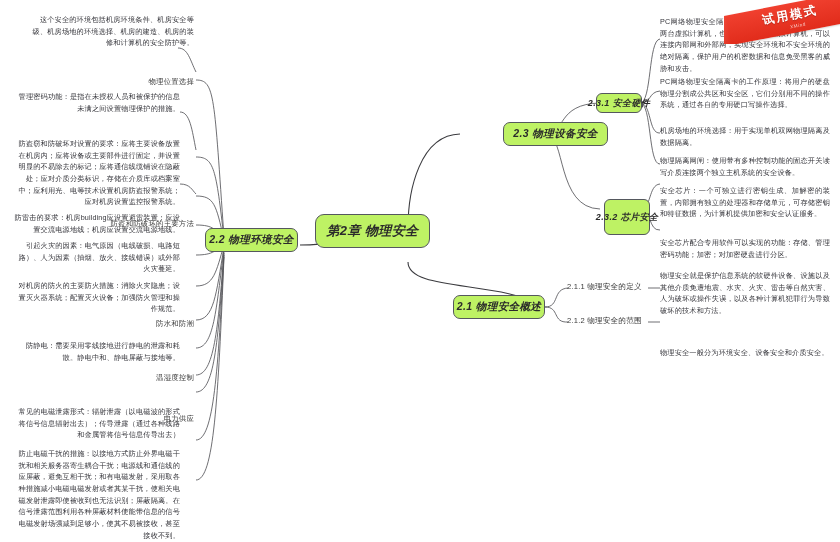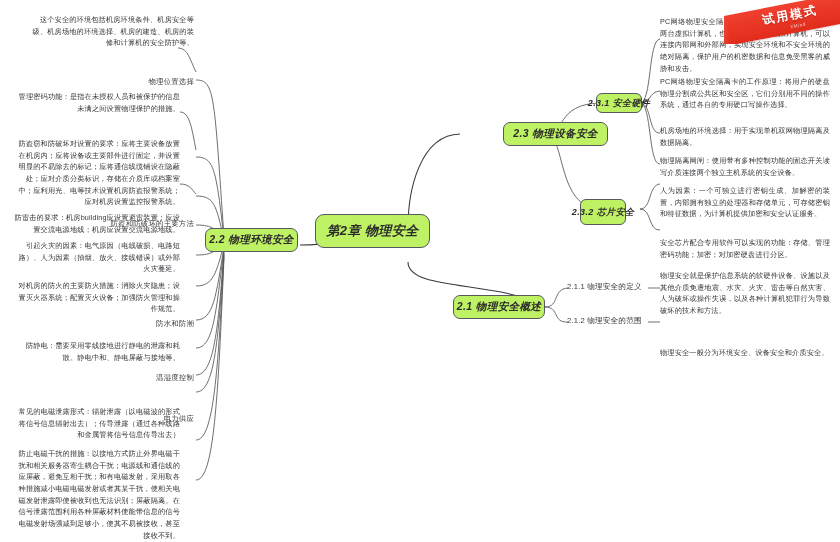--- a/index.html
+++ b/index.html
@@ -193,35 +193,35 @@
   <div class="node lvl1" style="left:205px;top:228px;width:93px;height:24px;">2.2 物理环境安全</div>
 
   <div class="node root" style="left:315px;top:214px;width:115px;height:34px;">第2章 物理安全</div>
 
   <div class="node lvl1" style="left:455px;top:122px;width:105px;height:24px;margin-left:48px;">2.3 物理设备安全</div>
 
   <div class="node lvl1" style="left:453px;top:295px;width:92px;height:24px;">2.1 物理安全概述</div>
 
   <div class="node lvl2" style="left:596px;top:93px;width:46px;height:20px;">2.3.1 安全硬件</div>
 
-  <div class="node lvl2" style="left:580px;top:199px;width:46px;height:26px;">2.3.2 芯片安全</div>
+  <div class="node lvl2" style="left:604px;top:199px;width:46px;height:36px;">2.3.2 芯片安全</div>
 
   <div class="sublabel" style="left:567px;top:282px;">2.1.1 物理安全的定义</div>
 
   <div class="sublabel" style="left:567px;top:316px;">2.1.2 物理安全的范围</div>
 
   <div class="para" style="left:660px;top:16px;width:170px;">PC网络物理安全隔离卡可以把一台普通计算机分成两台虚拟计算机，也可以组成三台虚拟计算机，可以连接内部网和外部网，实现安全环境和不安全环境的绝对隔离，保护用户的机密数据和信息免受黑客的威胁和攻击。</div>
 
   <div class="para" style="left:660px;top:76px;width:170px;">PC网络物理安全隔离卡的工作原理：将用户的硬盘物理分割成公共区和安全区，它们分别用不同的操作系统，通过各自的专用硬口写操作选择。</div>
 
   <div class="para" style="left:660px;top:125px;width:170px;">机房场地的环境选择：用于实现单机双网物理隔离及数据隔离。</div>
 
   <div class="para" style="left:660px;top:155px;width:170px;">物理隔离网闸：使用带有多种控制功能的固态开关读写介质连接两个独立主机系统的安全设备。</div>
 
-  <div class="para" style="left:660px;top:185px;width:170px;">人为因素：一个可独立进行密钥生成、加解密的装置，内部拥有独立的处理器和存储单元，可存储密钥和特征数据，为计算机提供加密和安全认证服务。</div>
+  <div class="para" style="left:660px;top:185px;width:170px;">安全芯片：一个可独立进行密钥生成、加解密的装置，内部拥有独立的处理器和存储单元，可存储密钥和特征数据，为计算机提供加密和安全认证服务。</div>
 
   <div class="para" style="left:660px;top:237px;width:170px;">安全芯片配合专用软件可以实现的功能：存储、管理密码功能；加密；对加密硬盘进行分区。</div>
 
   <div class="para" style="left:660px;top:270px;width:170px;">物理安全就是保护信息系统的软硬件设备、设施以及其他介质免遭地震、水灾、火灾、雷击等自然灾害、人为破坏或操作失误，以及各种计算机犯罪行为导致破坏的技术和方法。</div>
 
   <div class="para" style="left:660px;top:318px;width:170px;margin-top:29px;">物理安全一般分为环境安全、设备安全和介质安全。</div>
 
   <div id="ribbon">
     <div class="band"></div>
     <div class="txt">试用模式</div>

